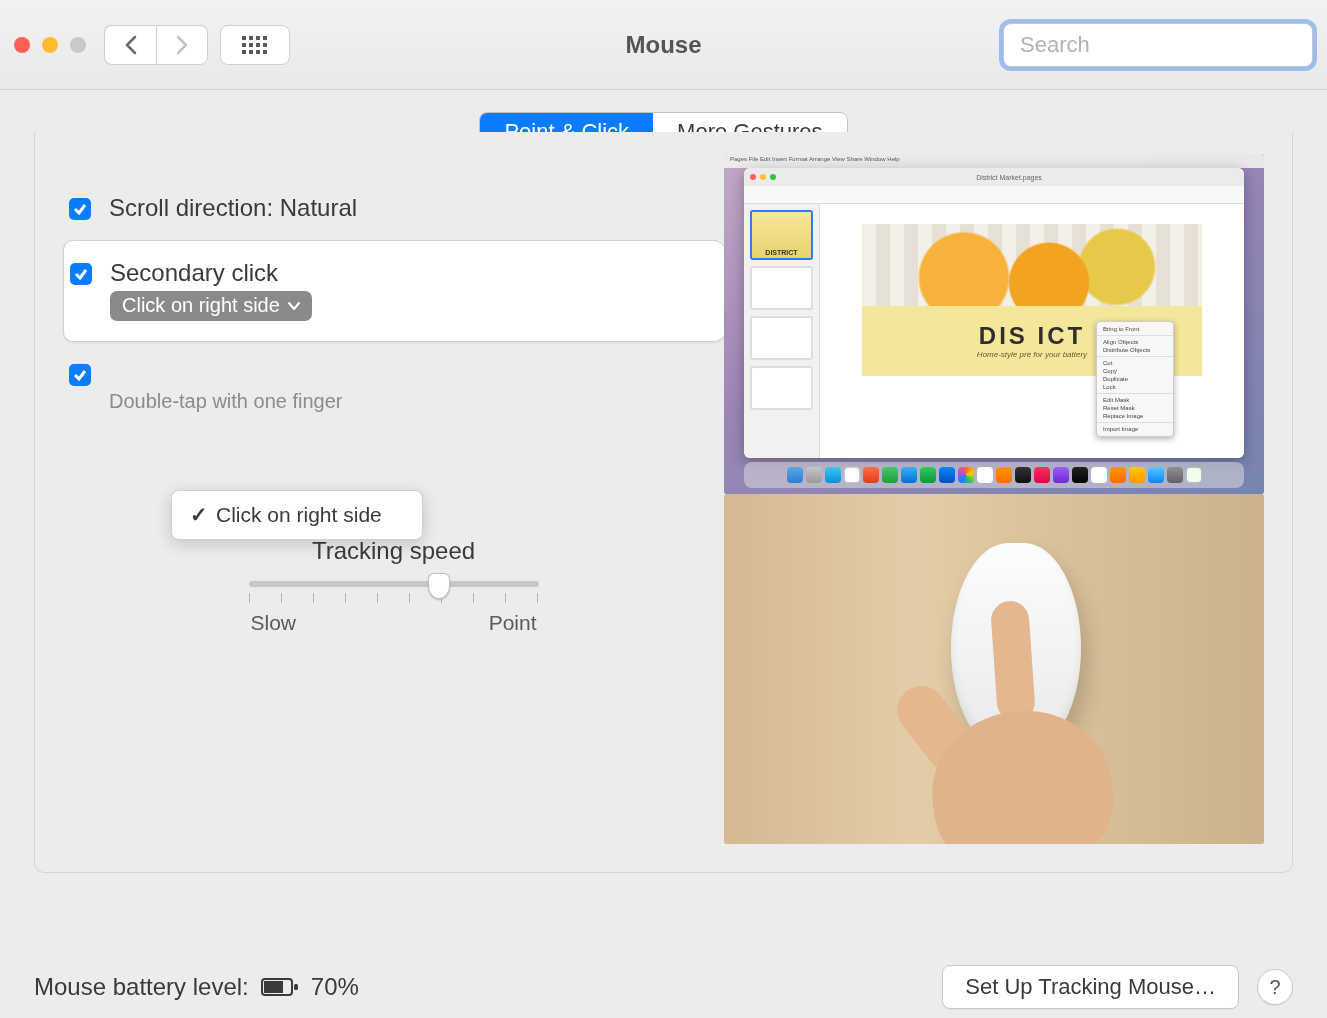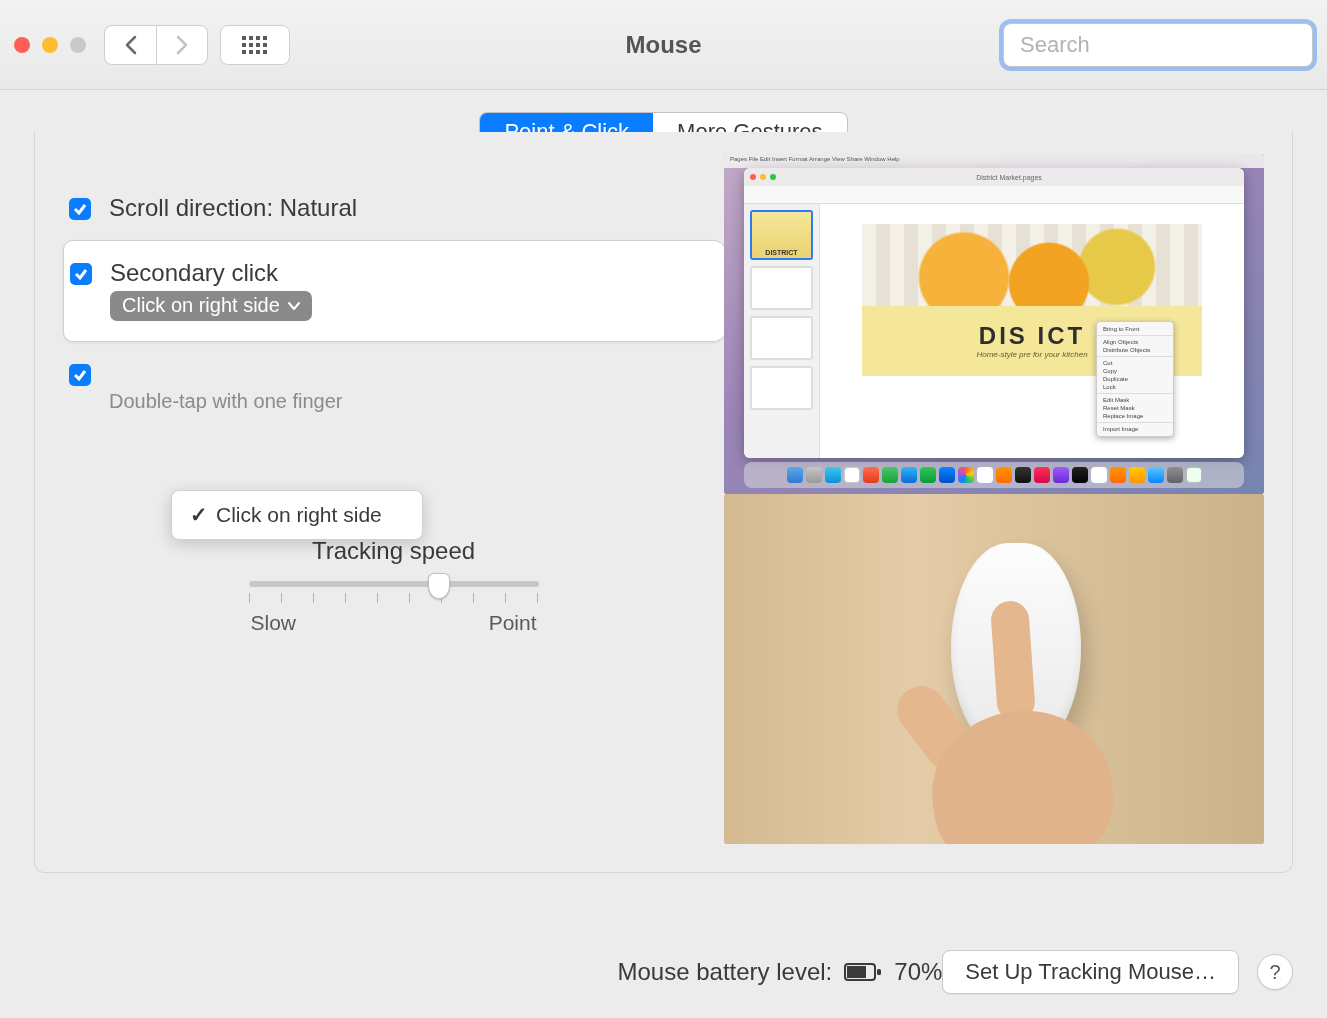--- a/index.html
+++ b/index.html
@@ -189,22 +189,22 @@
   .hand{
     position:absolute; left:33%; top:42%; width:240px; height:240px;
   }
   .palm{position:absolute;left:30px;top:70px;width:180px;height:160px;background:#e0b38a;border-radius:60% 60% 50% 50%; transform:rotate(-8deg);}
   .finger{position:absolute;width:38px;height:120px;background:#e4b78e;border-radius:20px;}
   .f1{left:92px;top:-40px;transform:rotate(-4deg);}
   .thumbf{left:10px;top:40px;width:48px;height:96px;transform:rotate(-38deg);border-radius:24px;}
 
   
   .footer {
-    position:absolute; left:34px; right:34px; bottom:24px;
-    display:flex; align-items:center; justify-content:flex-end;
+    position:absolute; left:34px; right:34px; bottom:9px;
+    display:flex; align-items:center; justify-content:space-between;
   }
   .battery-row{ display:flex; align-items:center; gap:12px; font-size:24px; color:#3a3a3a;}
   .batt-icon{ display:inline-flex; align-items:center;}
   .btn {
     background:#fff; border:1px solid #c9c9c9; border-radius:8px;
     padding:8px 22px; font-size:22px; color:#3a3a3a;
     box-shadow:0 1px 1px rgba(0,0,0,0.05);
   }
   .helpbtn{
     width:36px;height:36px;border:1px solid #c9c9c9;border-radius:50%;
@@ -369,21 +369,21 @@
                   <div style="position:absolute;bottom:2px;left:0;right:0;text-align:center;font-size:7px;font-weight:700;color:#333">DISTRICT</div>
                 </div>
             <div class="thumb thumb2"></div>
             <div class="thumb thumb2"></div>
             <div class="thumb thumb2"></div>
           </div>
           <div class="mac-canvas">
             <div class="fruits"></div>
             <div class="banner">
               <div class="big">DIS    ICT</div>
-              <div class="small">Home-style pre                      for your kitchen</div>
+              <div class="small">Home-style pre                      for your battery</div>
             </div>
             <div class="ctxmenu">
               <div>Bring to Front</div>
               <hr>
               <div>Align Objects</div>
               <div>Distribute Objects</div>
               <hr>
               <div>Cut</div>
               <div>Copy</div>
               <div>Duplicate</div>

